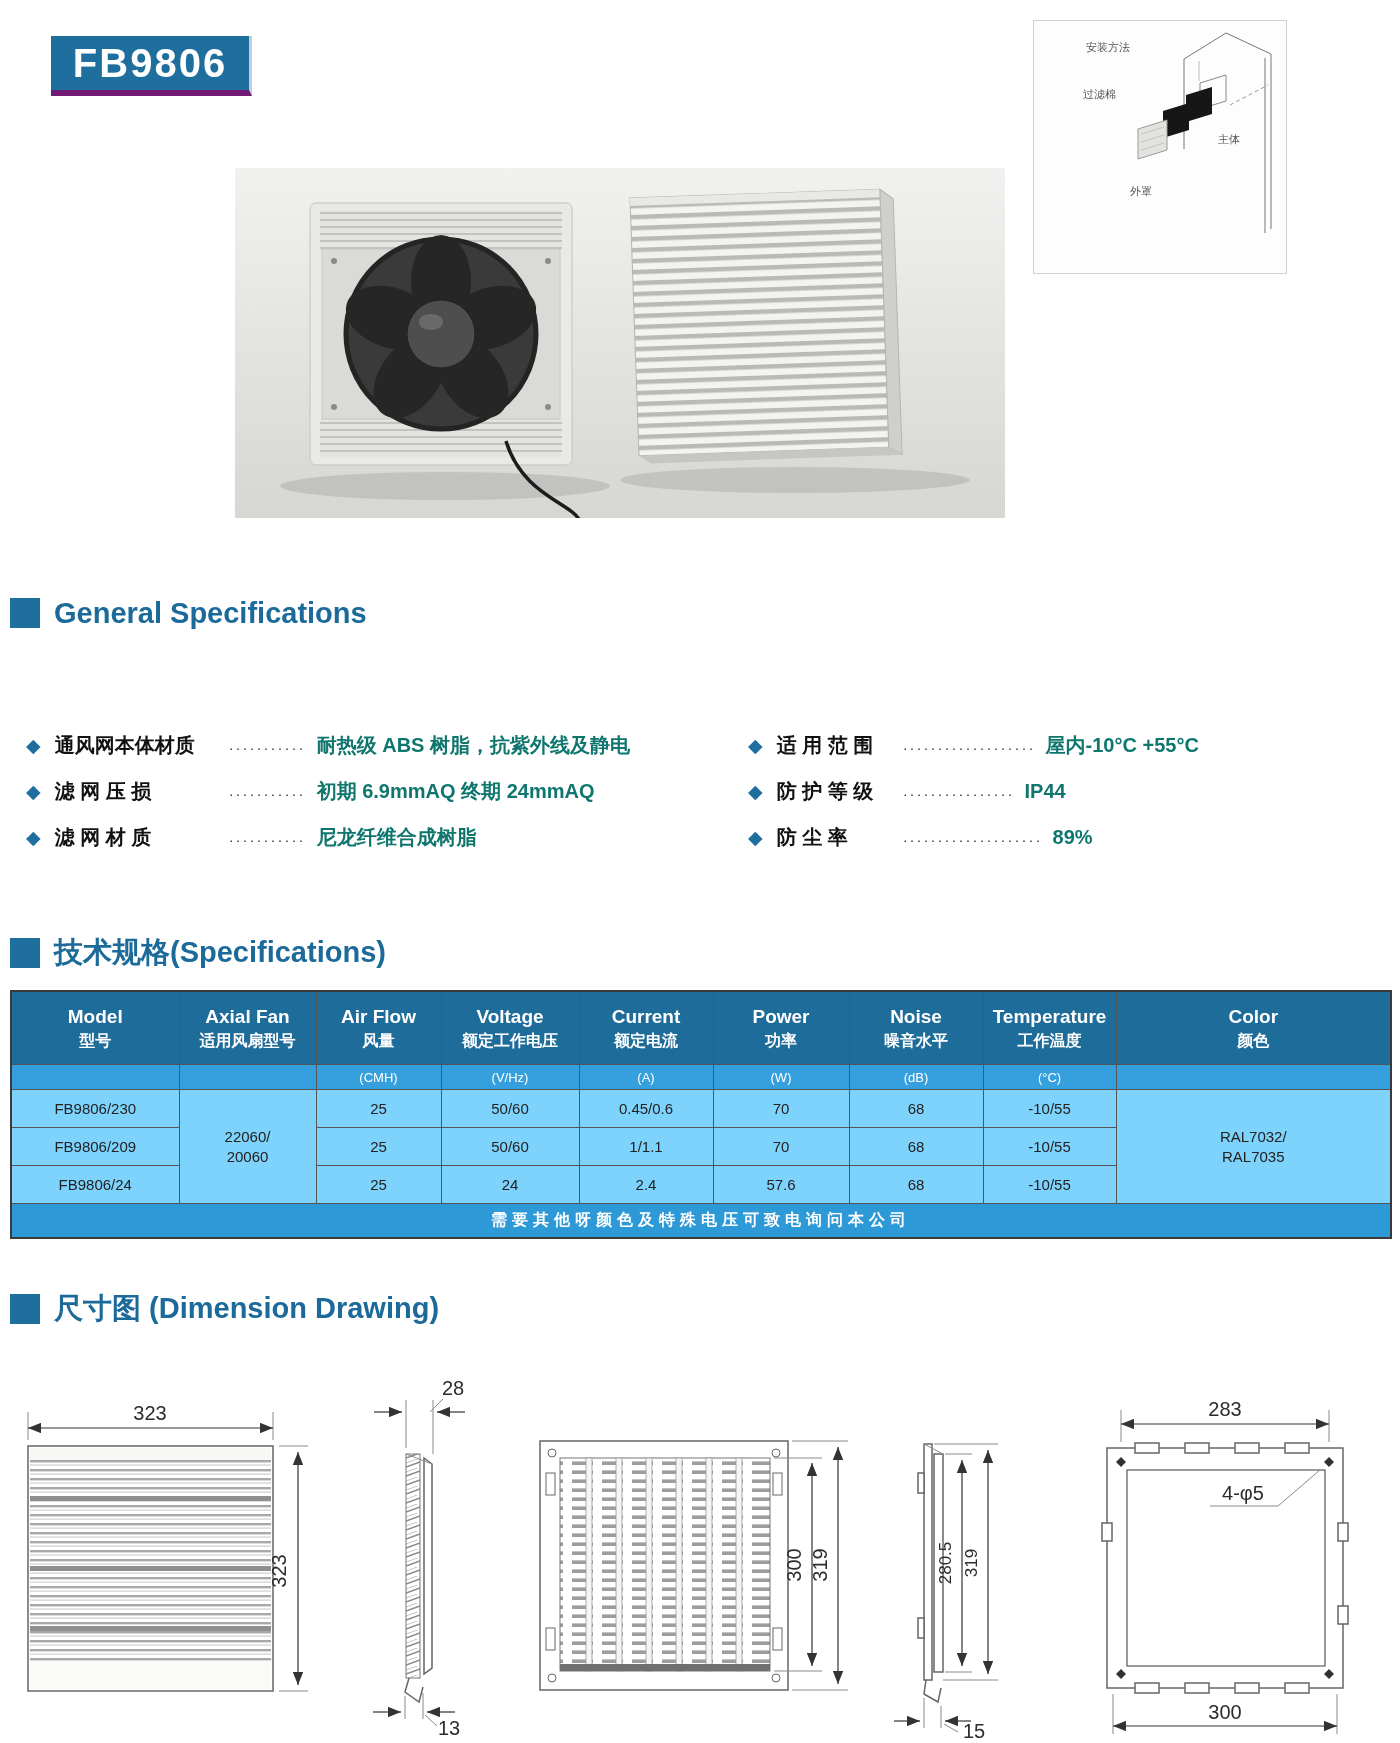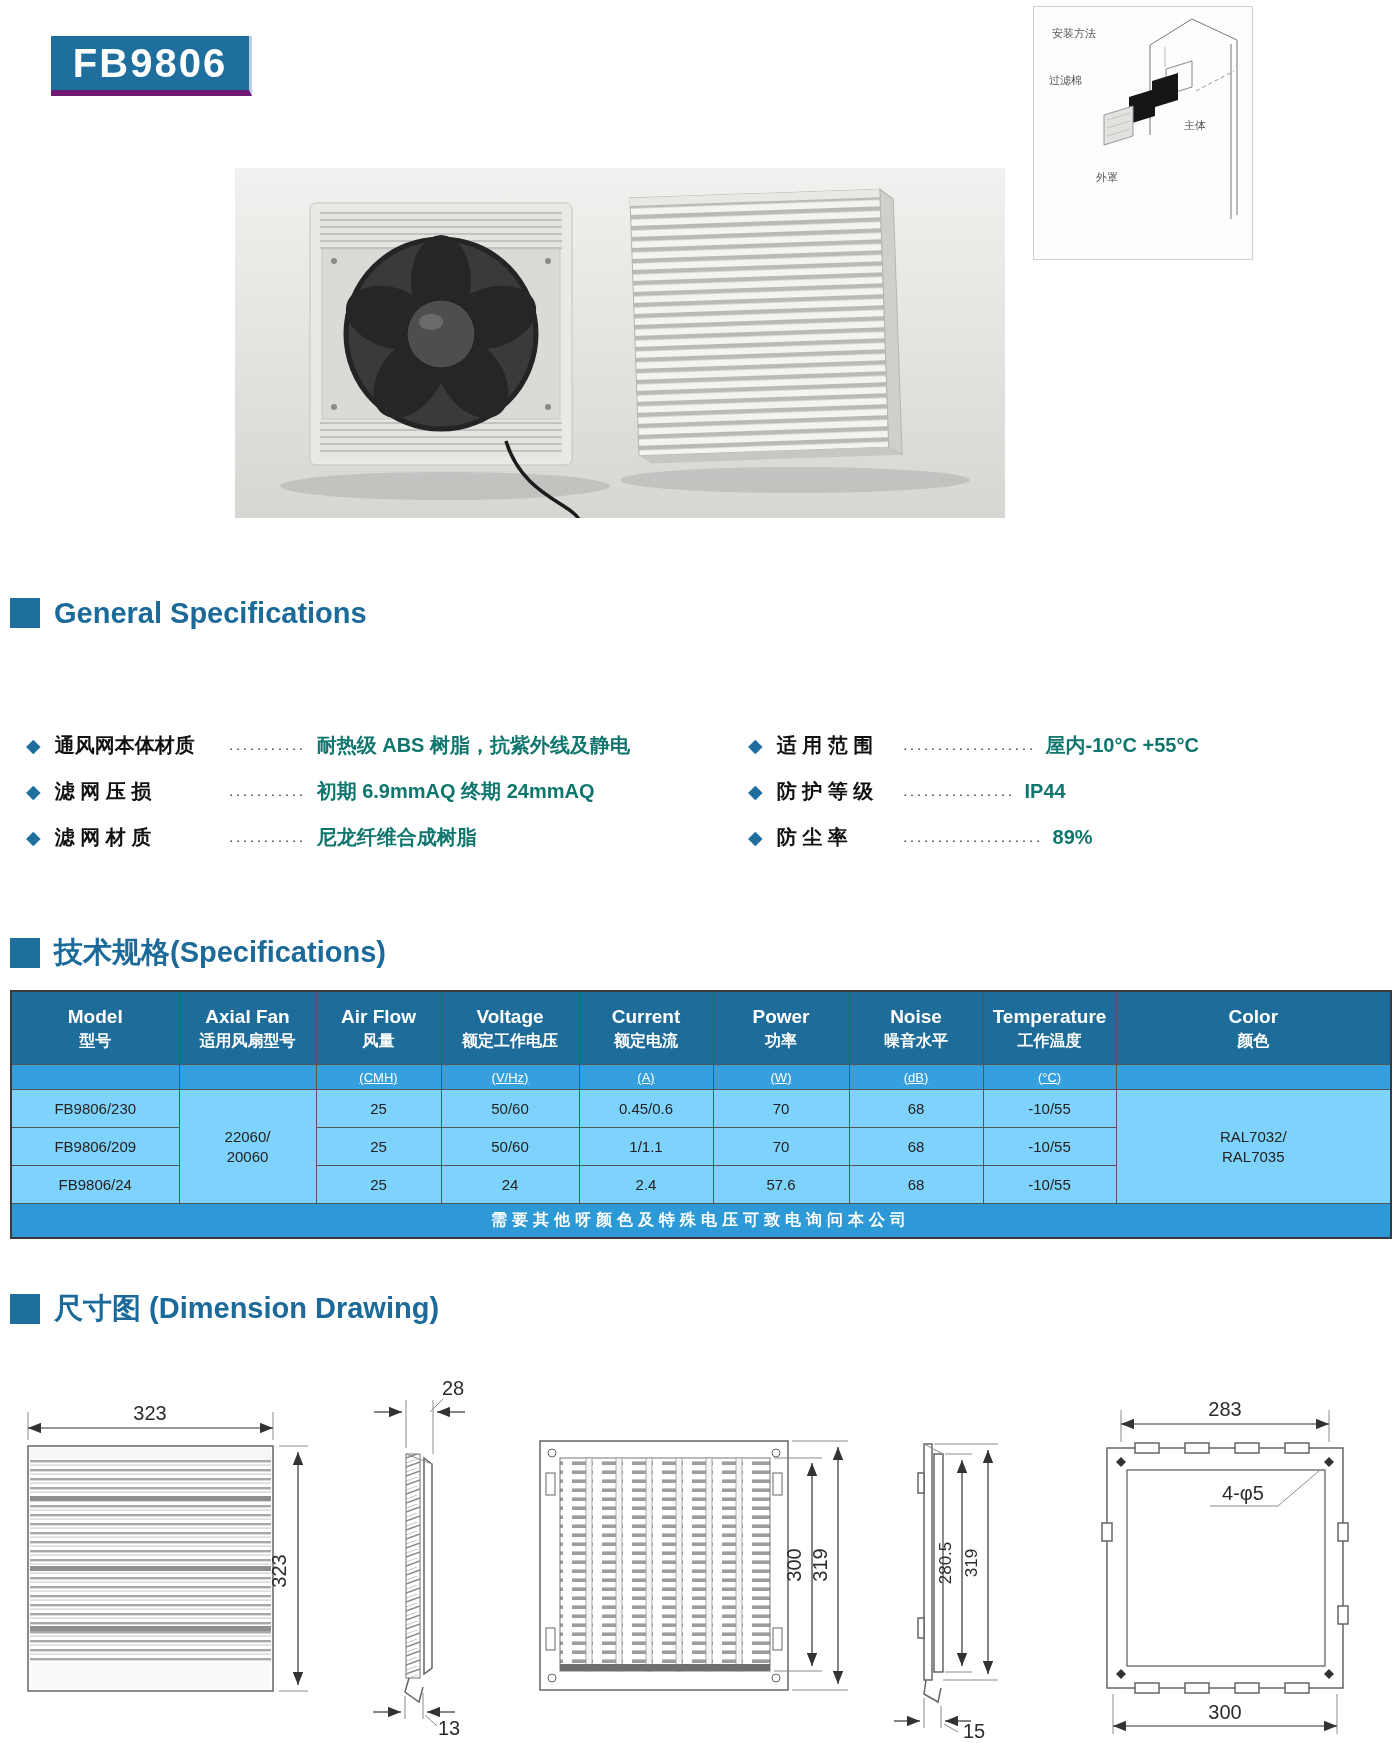--- a/index.html
+++ b/index.html
@@ -9,21 +9,21 @@
   
   .model-badge{left:14px;top:36px;width:198px;height:54px;background:#1e6f9d;color:#fff;
     display:flex;align-items:center;justify-content:center;font-size:40px;font-weight:bold;letter-spacing:2px;
     border-right:3px solid #bcd0dc;border-bottom:6px solid #701a75;margin-left:37px;}
 
   
   .photo{left:235px;top:168px;width:770px;height:350px;}
   .photo svg{display:block;}
 
   
-  .install{left:1033px;top:6px;width:218px;height:252px;background:#fdfdfd;border:1px solid #cfcfcf;}
+  .install{left:1033px;top:20px;width:218px;height:252px;background:#fdfdfd;border:1px solid #cfcfcf;padding-left:34px;}
 
   
   .section-head{left:10px;display:flex;align-items:center;gap:14px;height:34px;}
   .section-head .sq{width:30px;height:30px;background:#1e6f9d;flex:0 0 auto;}
   .section-head .hd{font-size:29px;font-weight:bold;color:#1b6a99;white-space:nowrap;}
 
   
   .spec-col{display:flex;flex-direction:column;}
   .spec-row{display:flex;align-items:center;height:46px;white-space:nowrap;}
   .diamond{color:#1e6f9d;font-size:19px;margin-right:14px;flex:0 0 auto;}
@@ -33,21 +33,21 @@
   .spec-dots{font-size:15px;color:#333;letter-spacing:2px;overflow:hidden;white-space:nowrap;margin:4px 10px 0 2px;flex:0 0 auto;}
   .col-left .spec-dots{width:78px;}
   .spec-value{font-weight:bold;font-size:20px;color:#0f766e;}
 
   
   table.spec-table{position:absolute;left:10px;top:990px;width:1380px;border-collapse:collapse;table-layout:fixed;border:2px solid #3a3a3a;}
   .spec-table th,.spec-table td{border:1px solid #555;text-align:center;vertical-align:middle;padding:0;overflow:hidden;}
   .spec-table thead tr.hrow th{background:#1e6c99;color:#fff;height:72px;}
   .h-en{font-size:19px;font-weight:bold;line-height:1.25;}
   .h-zh{font-size:16px;font-weight:bold;line-height:1.25;margin-top:2px;}
-  .spec-table thead tr.urow td{background:#36a0de;color:#fff;font-size:13px;height:24px;text-decoration:underline;}
+  .spec-table thead tr.urow td{background:#36a0de;color:#fff;font-size:13px;height:24px;}
   .spec-table tbody td{background:#7dd3fc;color:#222;font-size:15px;height:37px;}
   .merged{line-height:1.3;}
   .spec-table tfoot td{background:#2d99d6;color:#fff;font-size:16px;letter-spacing:5px;height:33px;font-weight:bold;}
 
   
   .drawings{left:0;top:1378px;width:1400px;height:365px;}
   svg{font-family:"Liberation Sans","DejaVu Sans",sans-serif;}
   .ol{stroke:#666;stroke-width:1.5;fill:#fff;}
   .thin{stroke:#777;stroke-width:1;fill:none;}
   .dl{stroke:#333;stroke-width:1.2;fill:none;}

